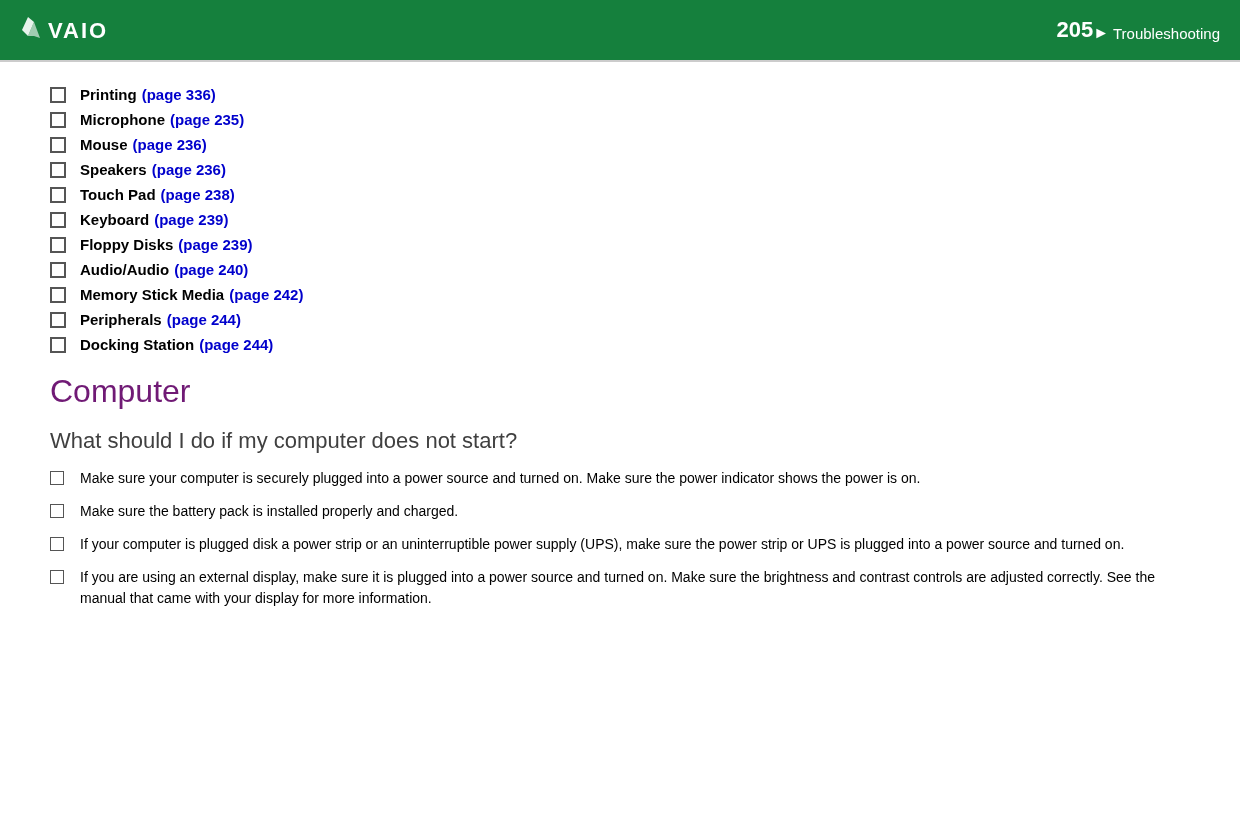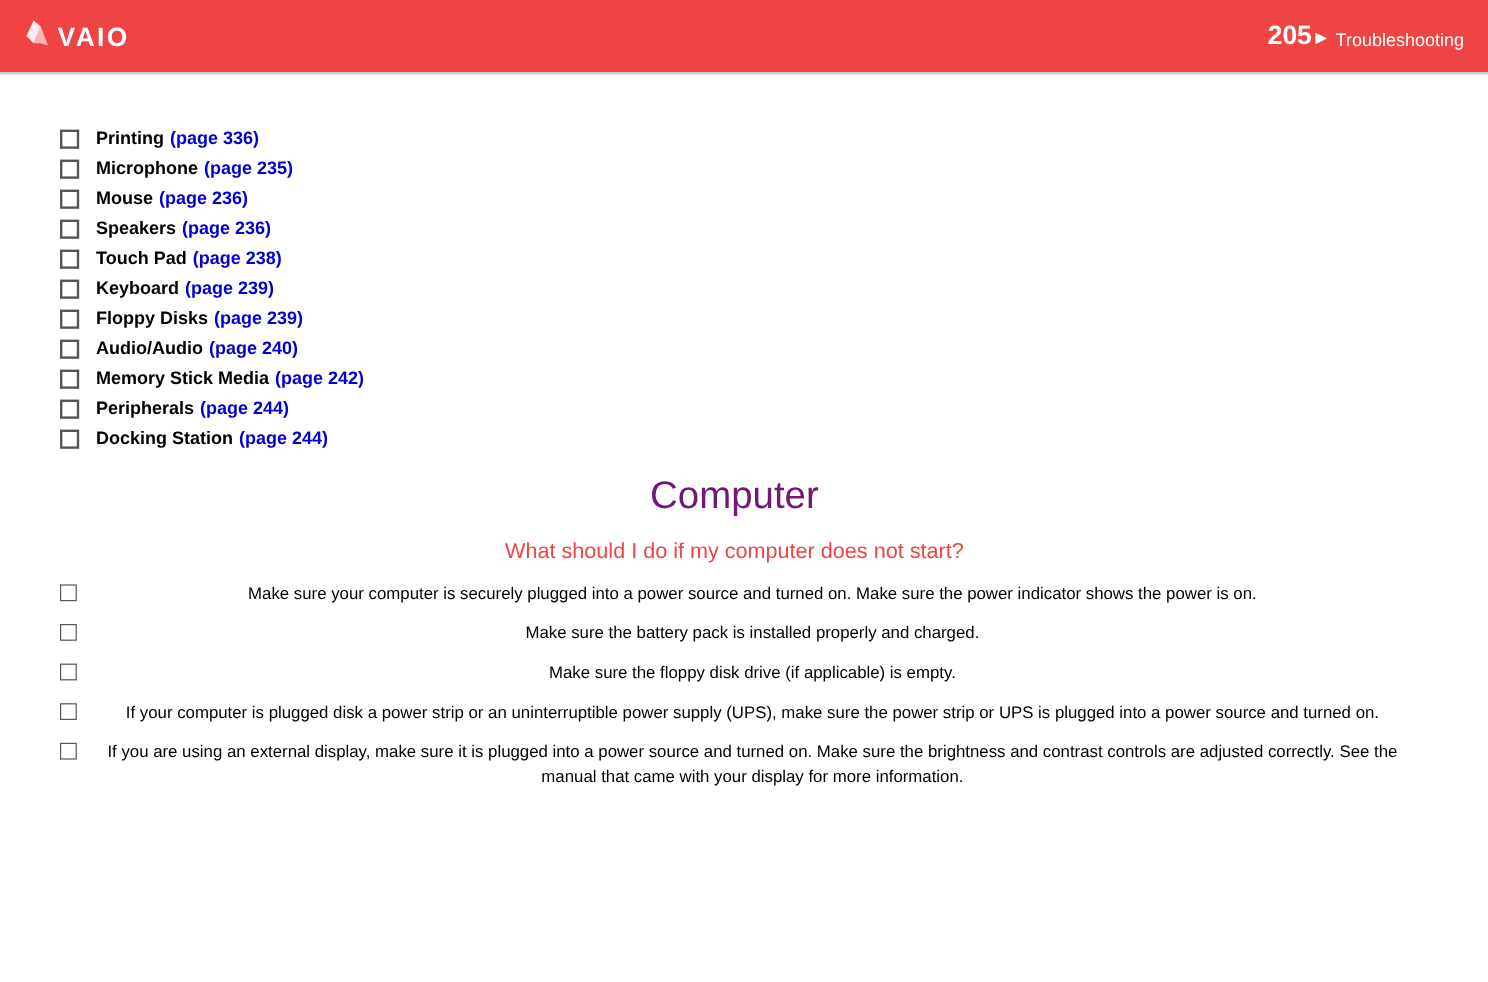--- a/index.html
+++ b/index.html
@@ -11,21 +11,21 @@
     body {
       width: 1240px;
       height: 818px;
       background: #ffffff;
       font-family: Arial, Helvetica, sans-serif;
       overflow: hidden;
     }
 
     
     .header {
-      background: #ef4444;
+      background: #15803d;
       width: 1240px;
       height: 60px;
       display: flex;
       align-items: center;
       justify-content: space-between;
       padding: 0 20px;
     }
 
     .vaio-logo {
       display: flex;
@@ -70,23 +70,22 @@
 
     
     .divider {
       width: 100%;
       height: 2px;
       background: #cccccc;
     }
 
     
     .content {
-      padding: 45px 50px 20px 50px;
+      padding: 24px 50px 20px 50px;
       width: 1224px;
-      text-align: center;
     }
 
     
     .menu-list {
       list-style: none;
       margin-bottom: 20px;
     }
 
     .menu-list li {
       display: flex;
@@ -122,23 +121,23 @@
     .section-heading {
       font-size: 32px;
       font-weight: normal;
       color: #701a75;
       margin-bottom: 18px;
       margin-top: 10px;
     }
 
     
     .sub-section-heading {
-      font-size: 18px;
+      font-size: 22px;
       font-weight: normal;
-      color: #ef4444;
+      color: #404040;
       margin-bottom: 14px;
     }
 
     
     .body-list {
       list-style: none;
     }
 
     .body-list li {
       display: flex;
@@ -255,24 +254,20 @@
   <li>
       <span class="body-checkbox"></span>
       <span class="body-text">Make sure your computer is securely plugged into a power source and turned on. Make sure the power indicator shows the power is on.</span>
     </li>
       <li>
       <span class="body-checkbox"></span>
       <span class="body-text">Make sure the battery pack is installed properly and charged.</span>
     </li>
       <li>
       <span class="body-checkbox"></span>
-      <span class="body-text">Make sure the floppy disk drive (if applicable) is empty.</span>
-    </li>
-      <li>
-      <span class="body-checkbox"></span>
       <span class="body-text">If your computer is plugged disk a power strip or an uninterruptible power supply (UPS), make sure the power strip or UPS is plugged into a power source and turned on.</span>
     </li>
       <li>
       <span class="body-checkbox"></span>
       <span class="body-text">If you are using an external display, make sure it is plugged into a power source and turned on. Make sure the brightness and contrast controls are adjusted correctly. See the manual that came with your display for more information.</span>
     </li>
     </ul>
 
 </div>
 

